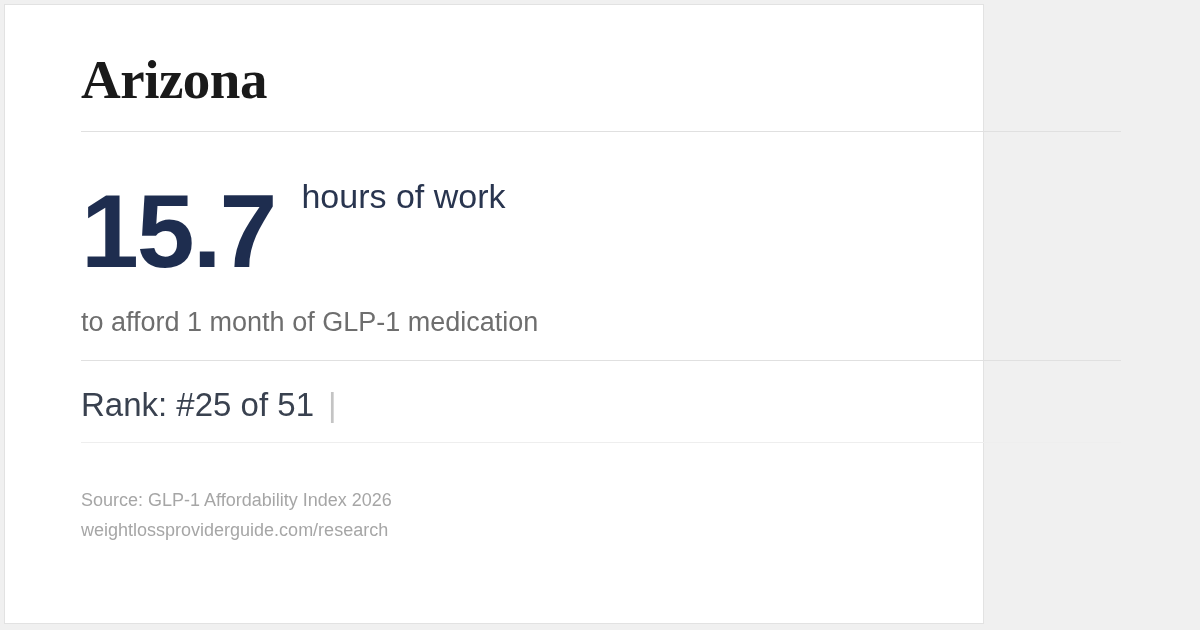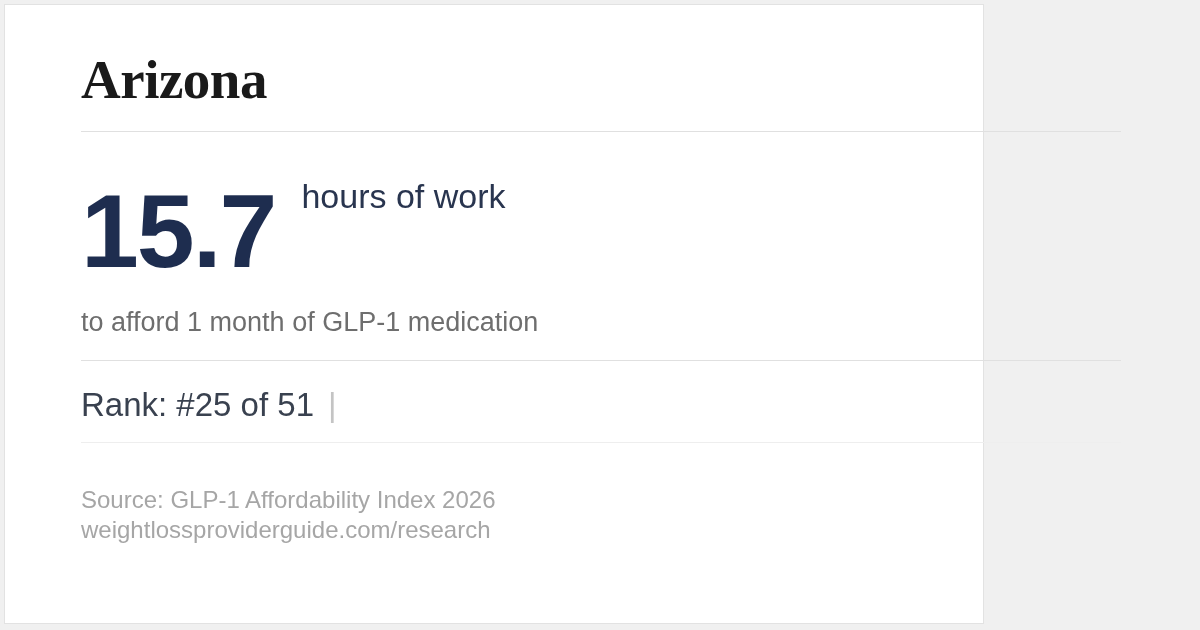--- a/index.html
+++ b/index.html
@@ -115,21 +115,21 @@
   .meta-sep {
     color: #c4c4c4;
     margin: 0 14px;
   }
 
   
   .footer {
     position: absolute;
     left: 0;
     top: 480px;
-    font-size: 24px;
+    font-size: 18px;
     line-height: 30px;
     color: #a6a6a6;
     white-space: nowrap;
   }
   .footer div { display: block; }
 </style>
 </head>
 <body>
 
 <div class="card">

